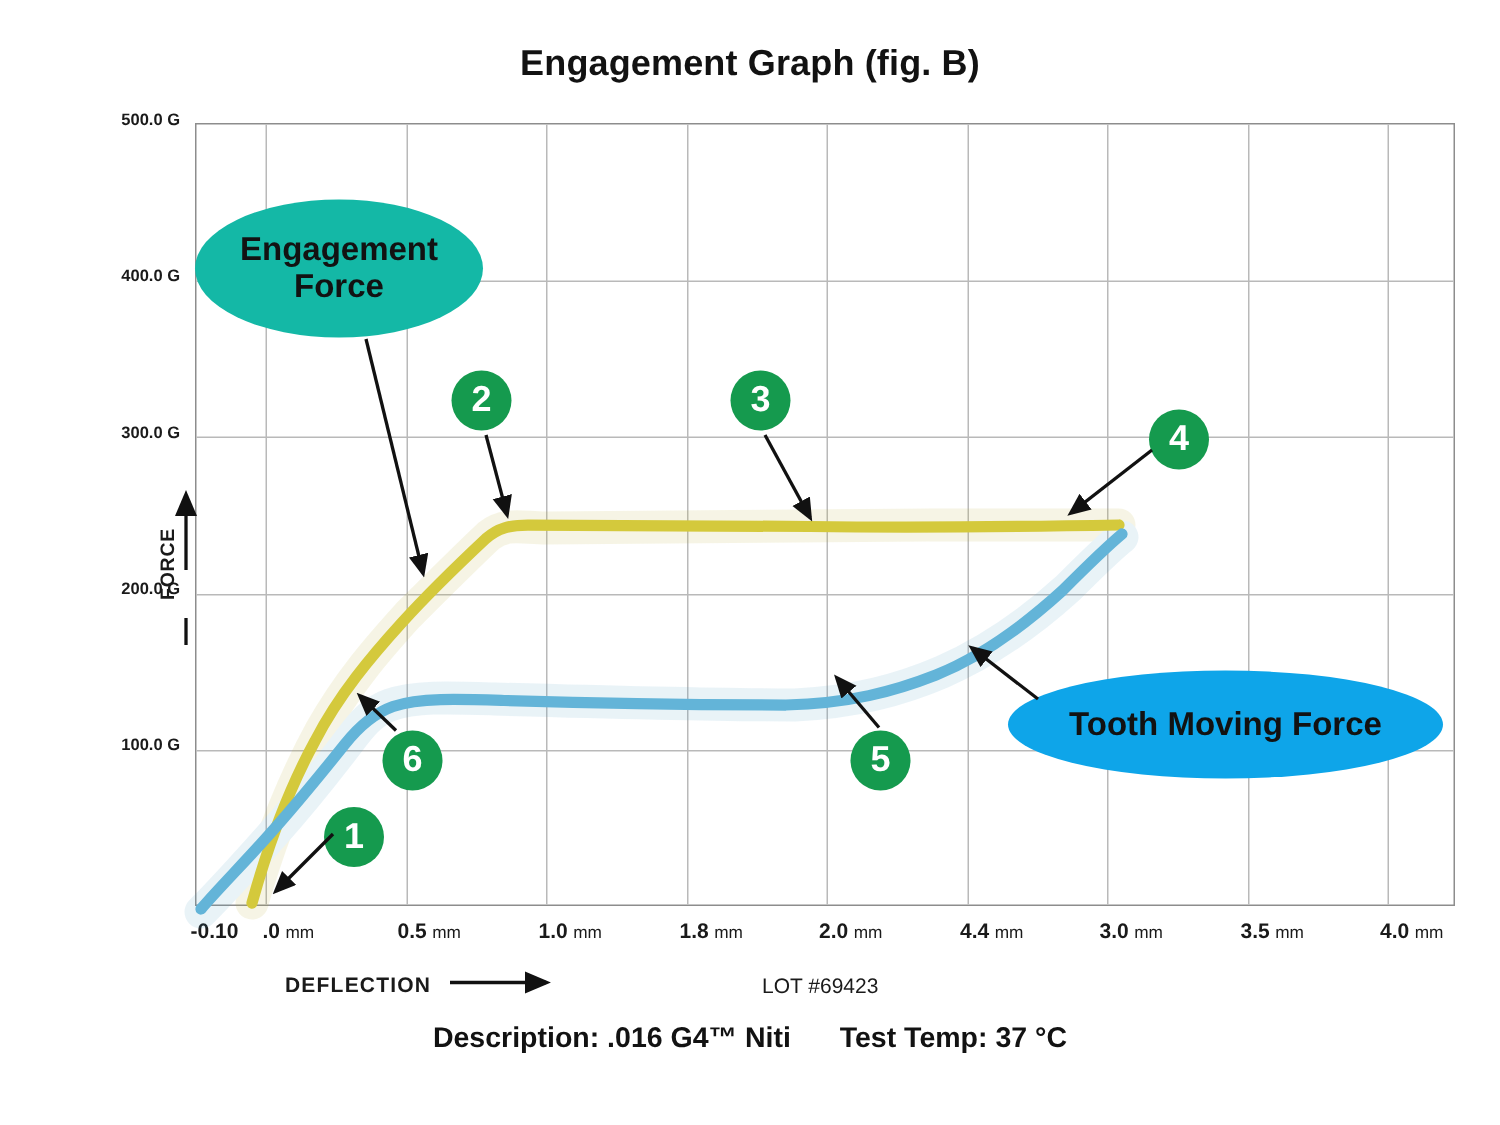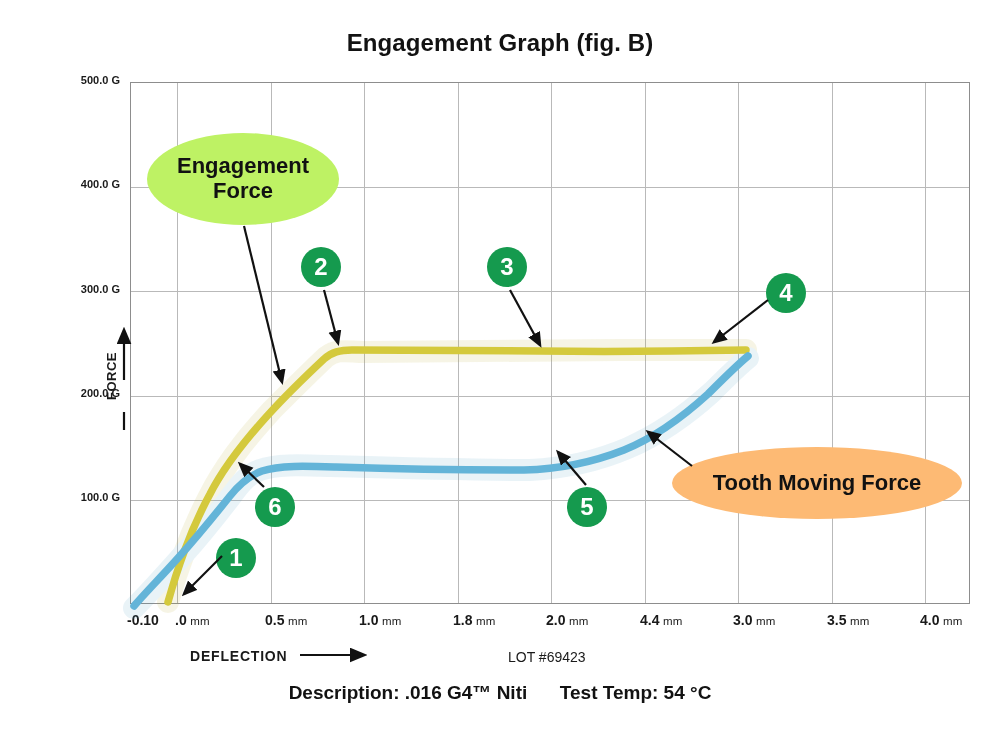--- a/index.html
+++ b/index.html
@@ -161,35 +161,35 @@
     position: absolute;
     display: flex;
     align-items: center;
     justify-content: center;
     text-align: center;
     font-weight: bold;
     color: #121212;
     line-height: 1.12;
   }
   .bubble-engagement {
-    left: 147px;
+    left: 130px;
     top: 133px;
     width: 192px;
     height: 92px;
     border-radius: 50%;
-    background: #bef264;
+    background: #14b8a6;
     font-size: 22px;
   }
   .bubble-tooth {
     left: 672px;
     top: 447px;
     width: 290px;
     height: 72px;
     border-radius: 50%;
-    background: #fdba74;
+    background: #0ea5e9;
     font-size: 22px;
     text-align: right;
   }
 
   
   .marker {
     position: absolute;
     width: 40px;
     height: 40px;
     border-radius: 50%;
@@ -297,21 +297,21 @@
   <div class="marker" style="left:301px; top:247px;">2</div>
   <div class="marker" style="left:487px; top:247px;">3</div>
   <div class="marker" style="left:766px; top:273px;">4</div>
   <div class="marker" style="left:567px; top:487px;">5</div>
   <div class="marker" style="left:255px; top:487px;">6</div>
 
   <div class="lot-note">LOT #69423</div>
   <div class="description">
     <span>Description: .016 G4™ Niti</span>
     <span class="gap"></span>
-    <span>Test Temp: 54 °C</span>
+    <span>Test Temp: 37 °C</span>
   </div>
 
   <svg class="overlay" viewBox="0 0 1000 750">
     <defs>
       <marker id="arrowhead" markerWidth="7" markerHeight="7" refX="5.6" refY="3" orient="auto">
         <polygon points="0,0 7,3 0,6" fill="#111111"></polygon>
       </marker>
       <marker id="arrowheadAxis" markerWidth="8" markerHeight="8" refX="6.5" refY="3.4" orient="auto">
         <polygon points="0,0 8,3.4 0,6.8" fill="#111111"></polygon>
       </marker>

